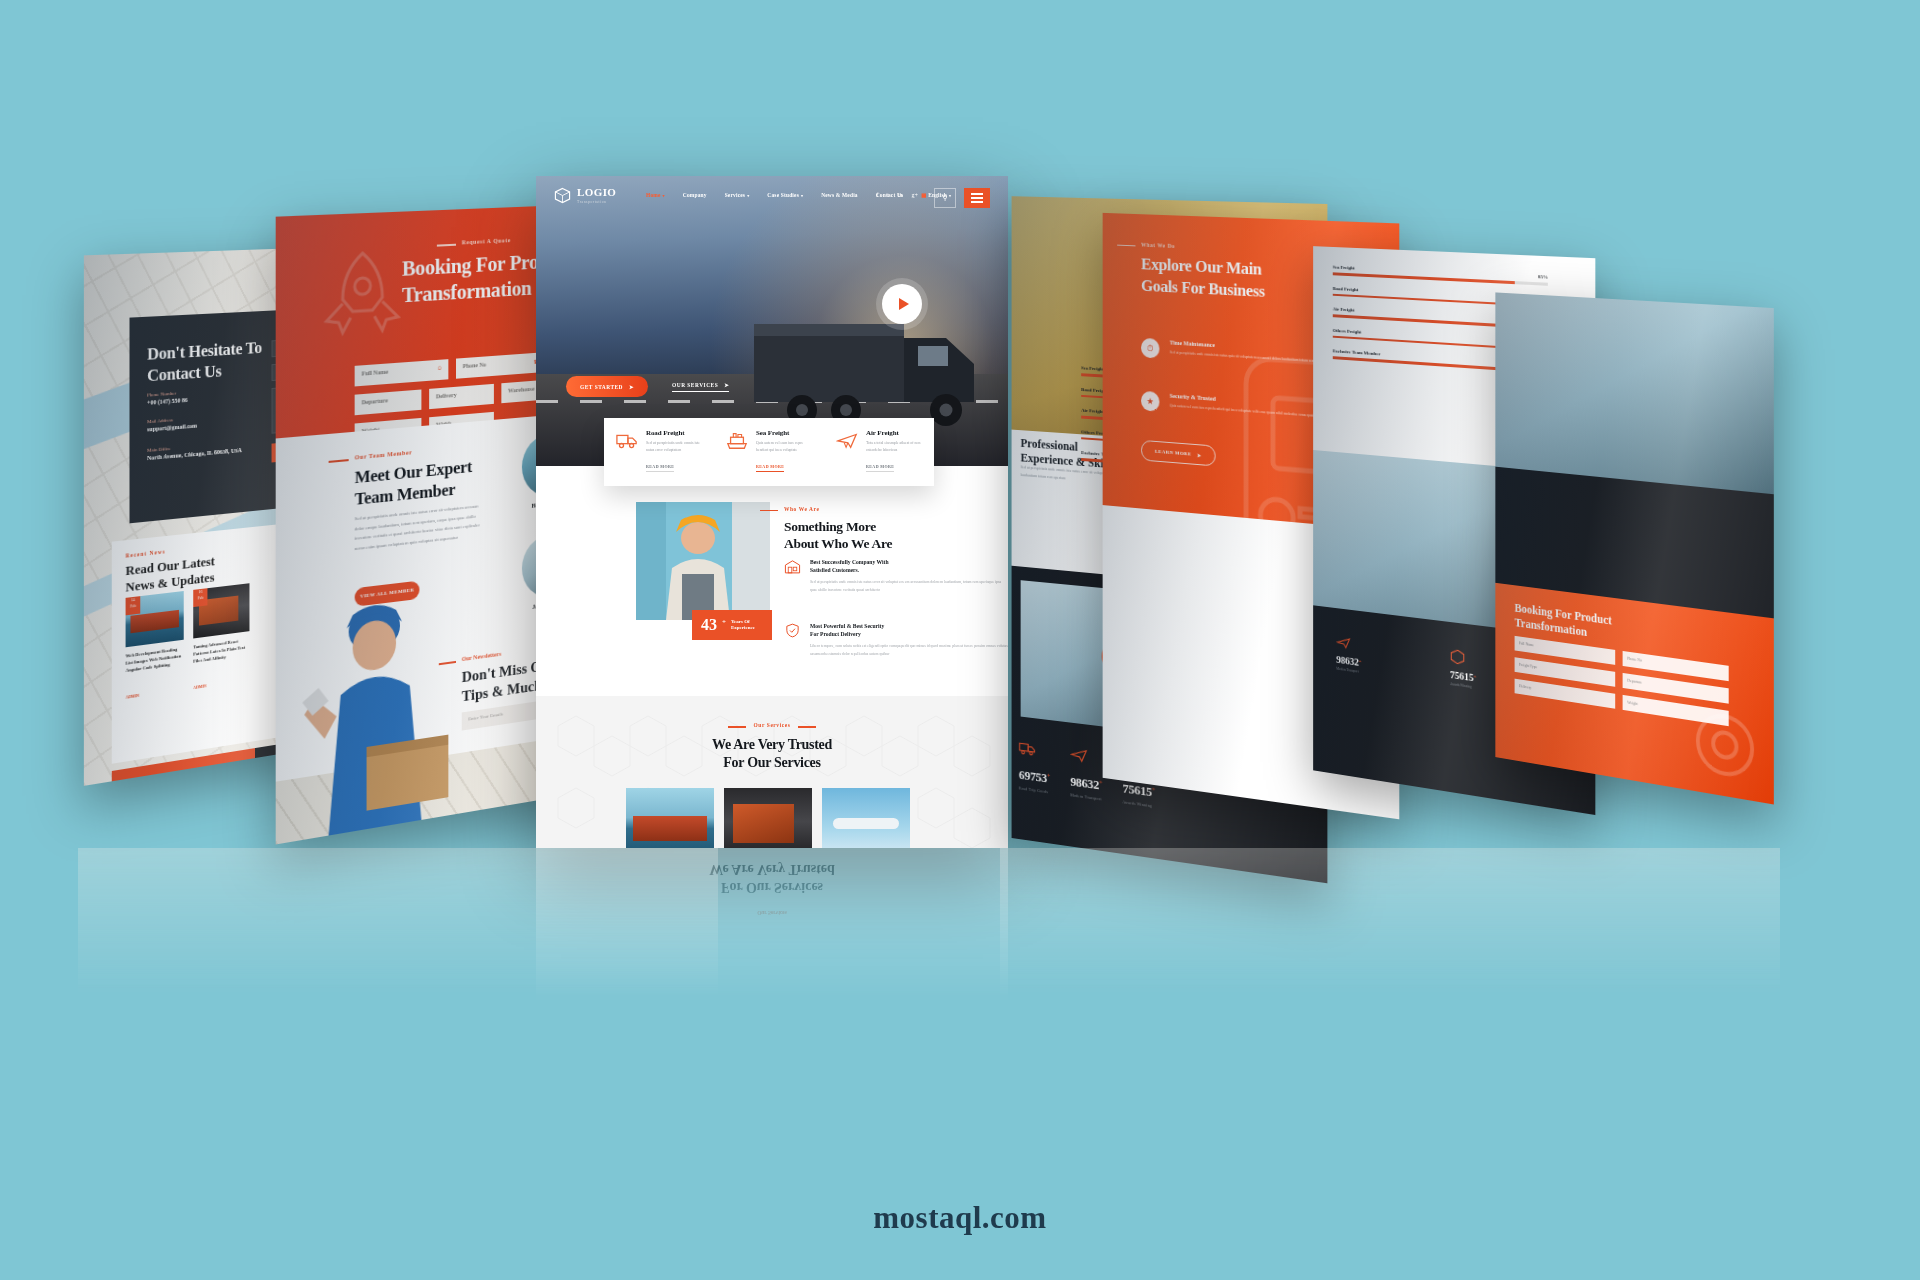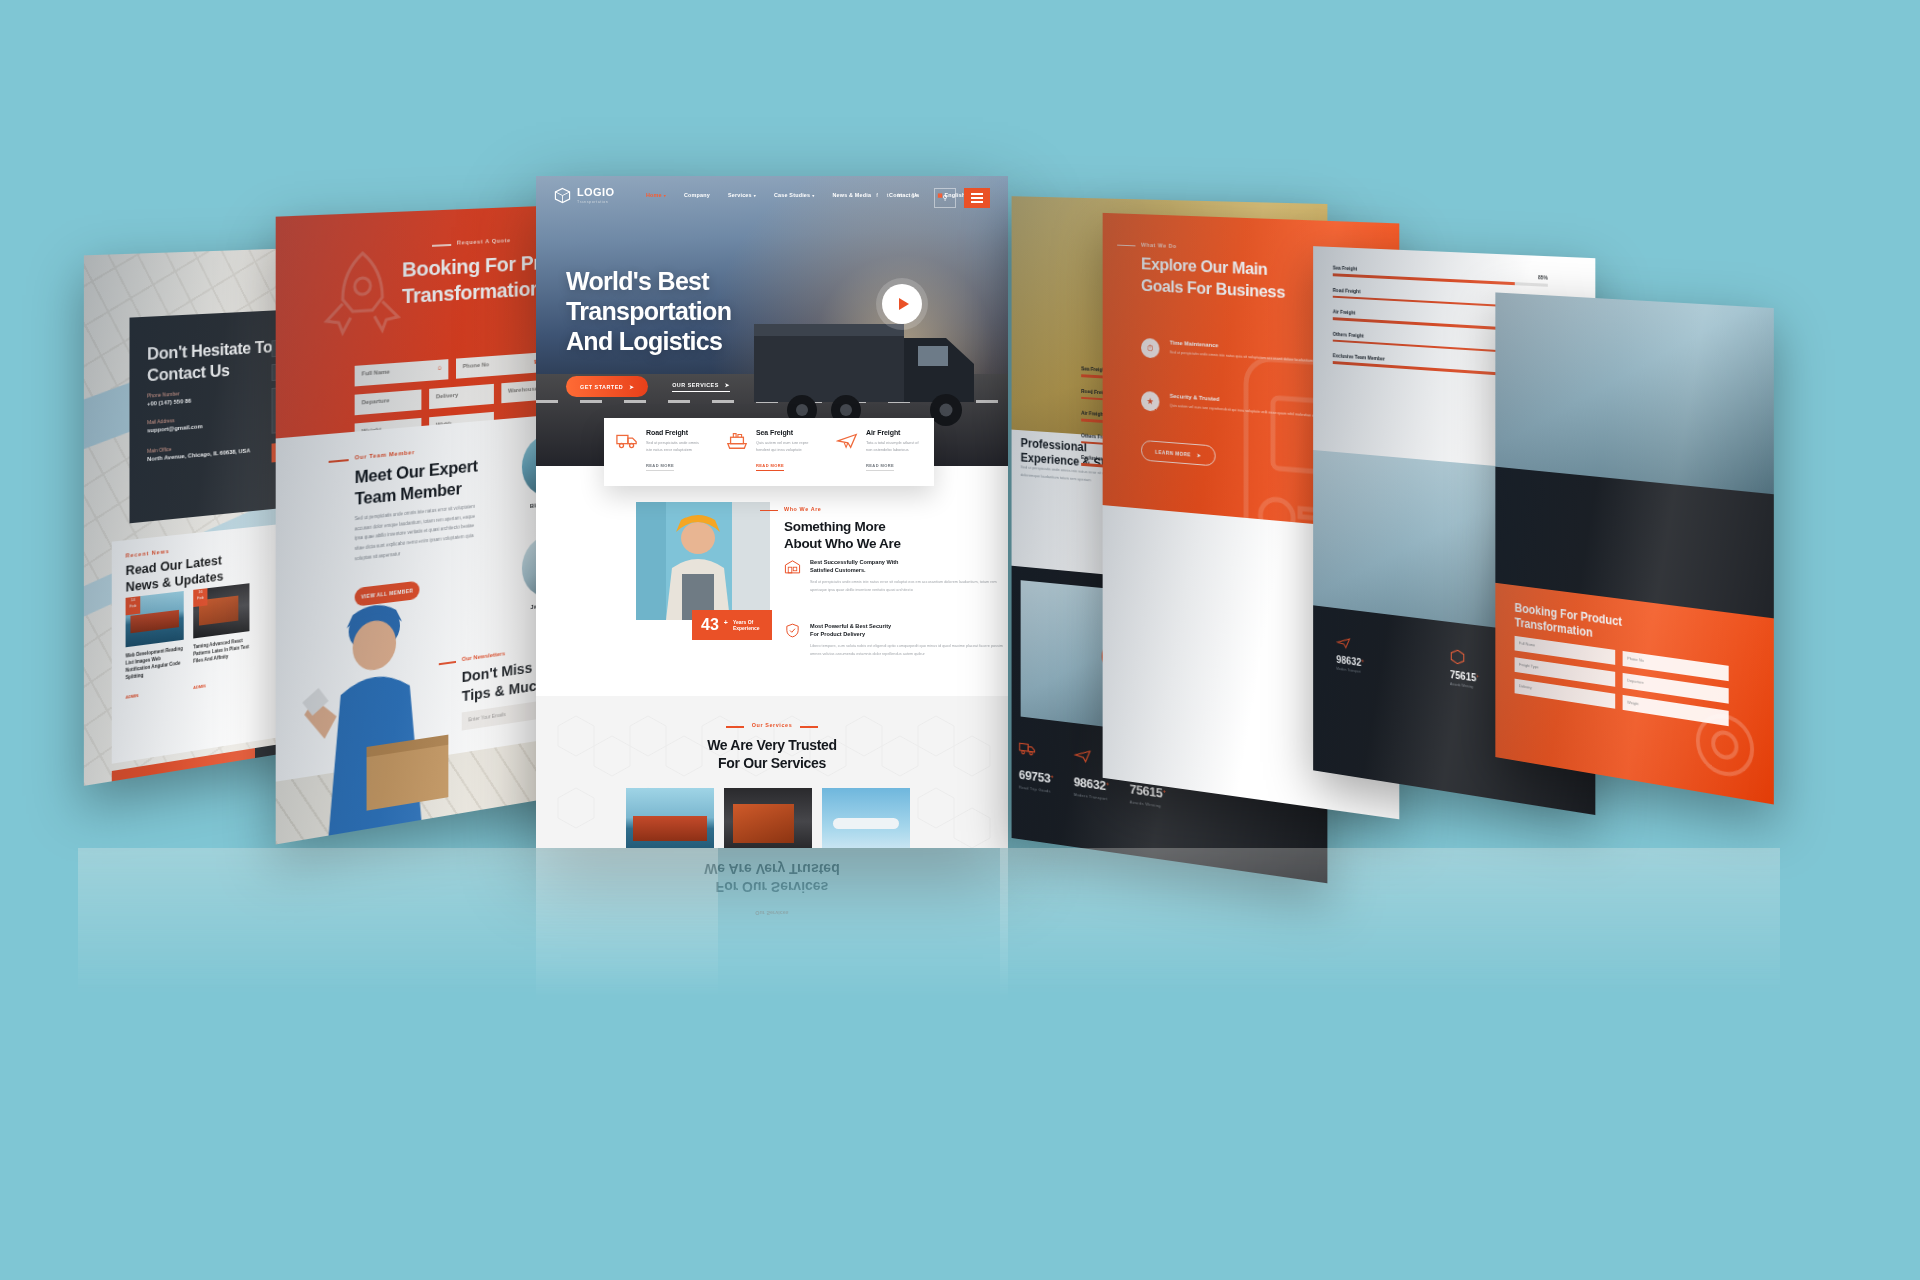--- a/index.html
+++ b/index.html
@@ -2,21 +2,21 @@
 <html><head>
 <meta charset="utf-8">
 <style>
   * { margin:0; padding:0; box-sizing:border-box; }
   html,body { width:1920px; height:1280px; overflow:hidden; }
   body {
     font-family:"Liberation Sans", sans-serif;
     background:#7fc6d4;
     position:relative;
   }
-  .stage { position:absolute; inset:0; overflow:hidden; }
+  .stage { position:absolute; inset:0; overflow:hidden;font-family:Liberation Serif, serif; }
 
   
   .panel {
     position:absolute;
     background:#fff;
     box-shadow:0 18px 50px rgba(0,0,0,.35);
     overflow:hidden;
     transform-origin:center center;
   }
   .panel.shade::after{
@@ -464,25 +464,20 @@
           <span>g+</span>
         </div>
         <div class="m-search">⚲</div>
         <div class="m-burger">
             <i></i>
             <i></i>
             <i></i>
           </div>
       </div>
 
-      <div class="m-h1">
-        <span>World's Best</span><br>
-        <span>Transportation</span><br>
-        <span>And Logistics</span>
-      </div>
       <div class="m-cta">
         <div class="btn-primary">
           <span>GET STARTED</span>
           <span>➤</span>
         </div>
         <div class="btn-link">
           <span>OUR SERVICES</span>
           <span>➤</span>
         </div>
       </div>
@@ -854,15 +849,16 @@
     <div class="refl-item refl-main">
       <div class="rt">
         <span>For Our Services</span><br>
         <span>We Are Very Trusted</span>
       </div>
       <div class="re">Our Services</div>
     </div>
   </div>
 
   <div id="watermark">
+    <div class="wm-en">mostaql.com</div>
   </div>
 
 </div>
 
 </body></html>

